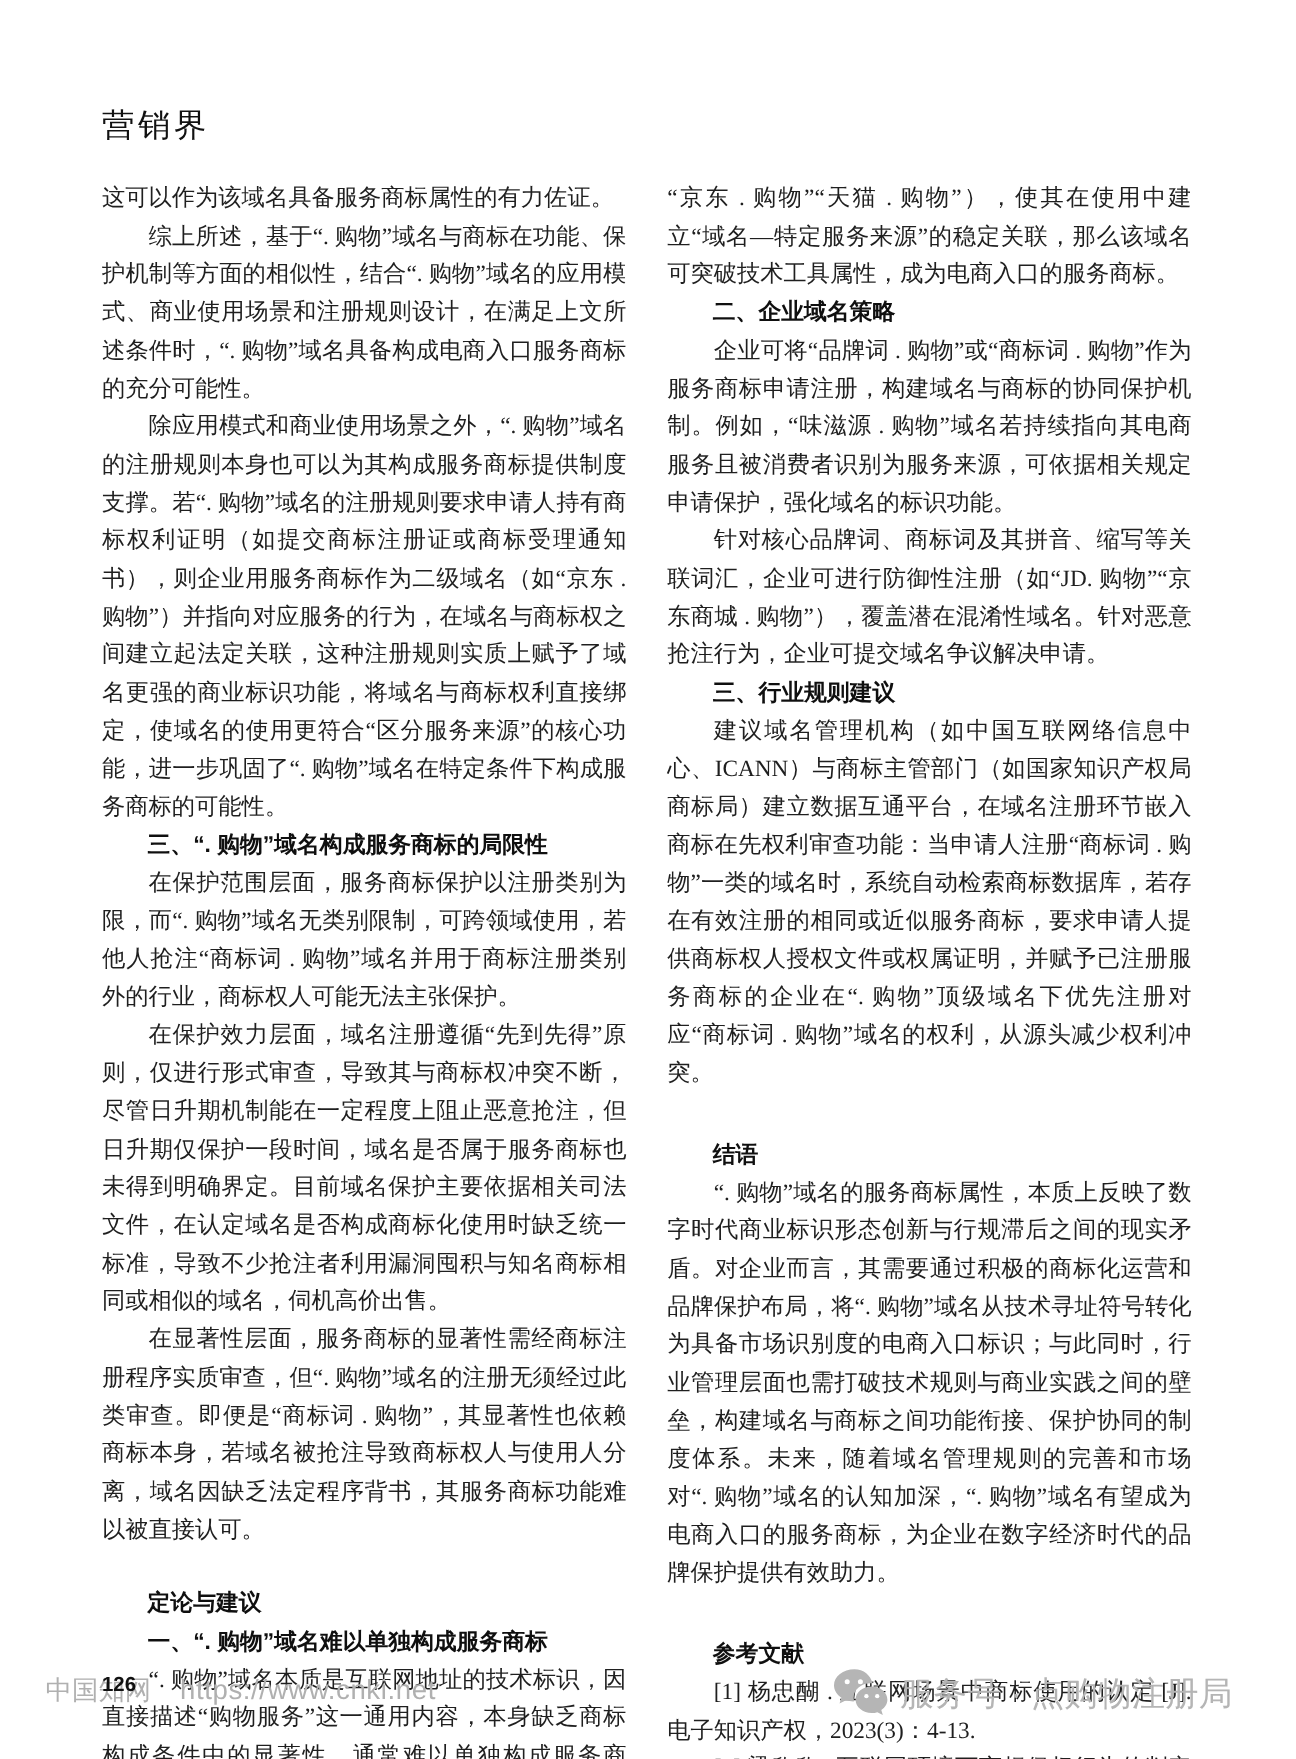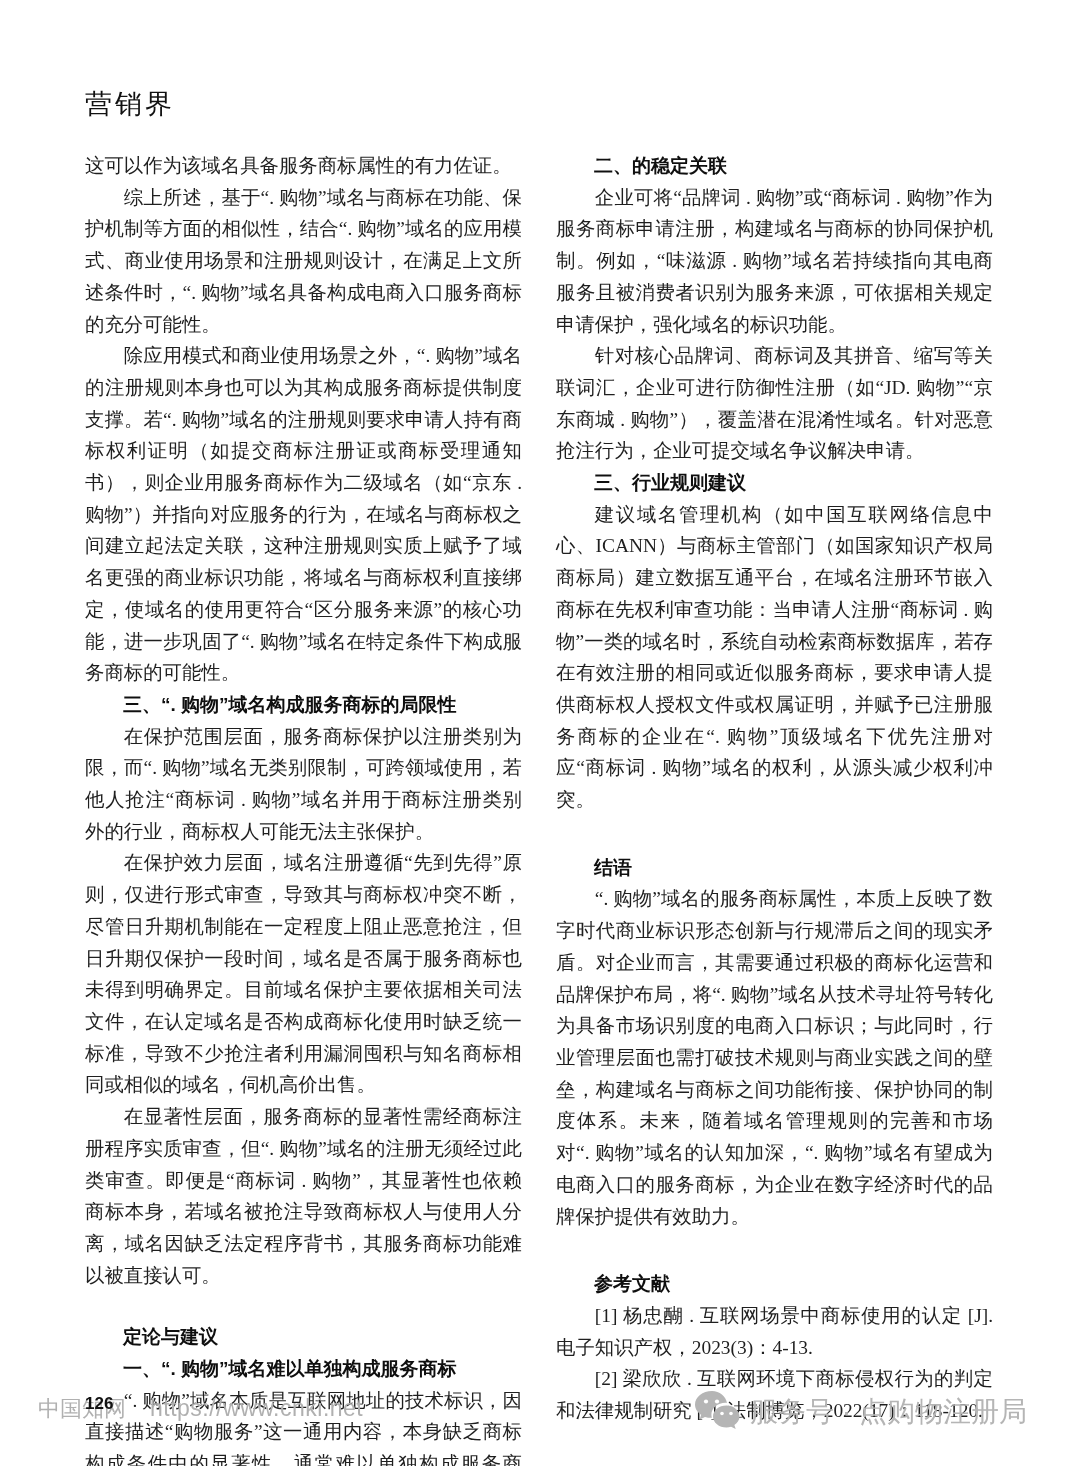--- a/index.html
+++ b/index.html
@@ -103,21 +103,22 @@
   <p class="heading">三、“. 购物”域名构成服务商标的局限性</p>
   <p class="para">在保护范围层面，服务商标保护以注册类别为限，而“. 购物”域名无类别限制，可跨领域使用，若他人抢注“商标词 . 购物”域名并用于商标注册类别外的行业，商标权人可能无法主张保护。</p>
   <p class="para">在保护效力层面，域名注册遵循“先到先得”原则，仅进行形式审查，导致其与商标权冲突不断，尽管日升期机制能在一定程度上阻止恶意抢注，但日升期仅保护一段时间，域名是否属于服务商标也未得到明确界定。目前域名保护主要依据相关司法文件，在认定域名是否构成商标化使用时缺乏统一标准，导致不少抢注者利用漏洞囤积与知名商标相同或相似的域名，伺机高价出售。</p>
   <p class="para">在显著性层面，服务商标的显著性需经商标注册程序实质审查，但“. 购物”域名的注册无须经过此类审查。即便是“商标词 . 购物”，其显著性也依赖商标本身，若域名被抢注导致商标权人与使用人分离，域名因缺乏法定程序背书，其服务商标功能难以被直接认可。</p>
   <p class="heading mt1">定论与建议</p>
   <p class="heading">一、“. 购物”域名难以单独构成服务商标</p>
   <p class="para">“. 购物”域名本质是互联网地址的技术标识，因直接描述“购物服务”这一通用内容，本身缺乏商标构成条件中的显著性，通常难以单独构成服务商标。然而，若企业通过持续、规范的商标化使用，将域名与已注册服务商标深度绑定（如</p>
 </div>
 
 <div class="col col-right">
-  <p class="heading">二、的稳定关联</p>
+  <p class="cont">“京东 . 购物”“天猫 . 购物”），使其在使用中建立“域名—特定服务来源”的稳定关联，那么该域名可突破技术工具属性，成为电商入口的服务商标。</p>
+  <p class="heading">二、企业域名策略</p>
   <p class="para">企业可将“品牌词 . 购物”或“商标词 . 购物”作为服务商标申请注册，构建域名与商标的协同保护机制。例如，“味滋源 . 购物”域名若持续指向其电商服务且被消费者识别为服务来源，可依据相关规定申请保护，强化域名的标识功能。</p>
   <p class="para">针对核心品牌词、商标词及其拼音、缩写等关联词汇，企业可进行防御性注册（如“JD. 购物”“京东商城 . 购物”），覆盖潜在混淆性域名。针对恶意抢注行为，企业可提交域名争议解决申请。</p>
   <p class="heading">三、行业规则建议</p>
   <p class="para">建议域名管理机构（如中国互联网络信息中心、ICANN）与商标主管部门（如国家知识产权局商标局）建立数据互通平台，在域名注册环节嵌入商标在先权利审查功能：当申请人注册“商标词 . 购物”一类的域名时，系统自动检索商标数据库，若存在有效注册的相同或近似服务商标，要求申请人提供商标权人授权文件或权属证明，并赋予已注册服务商标的企业在“. 购物”顶级域名下优先注册对应“商标词 . 购物”域名的权利，从源头减少权利冲突。</p>
   <p class="heading mt2">结语</p>
   <p class="para">“. 购物”域名的服务商标属性，本质上反映了数字时代商业标识形态创新与行规滞后之间的现实矛盾。对企业而言，其需要通过积极的商标化运营和品牌保护布局，将“. 购物”域名从技术寻址符号转化为具备市场识别度的电商入口标识；与此同时，行业管理层面也需打破技术规则与商业实践之间的壁垒，构建域名与商标之间功能衔接、保护协同的制度体系。未来，随着域名管理规则的完善和市场对“. 购物”域名的认知加深，“. 购物”域名有望成为电商入口的服务商标，为企业在数字经济时代的品牌保护提供有效助力。</p>
   <p class="heading mt2">参考文献</p>
   <p class="para">[1] 杨忠醐 . 互联网场景中商标使用的认定 [J]. 电子知识产权，2023(3)：4-13.</p>
   <p class="para">[2] 梁欣欣 . 互联网环境下商标侵权行为的判定和法律规制研究 [J]. 法制博览，2022(17)：118-120.</p>
 </div>

